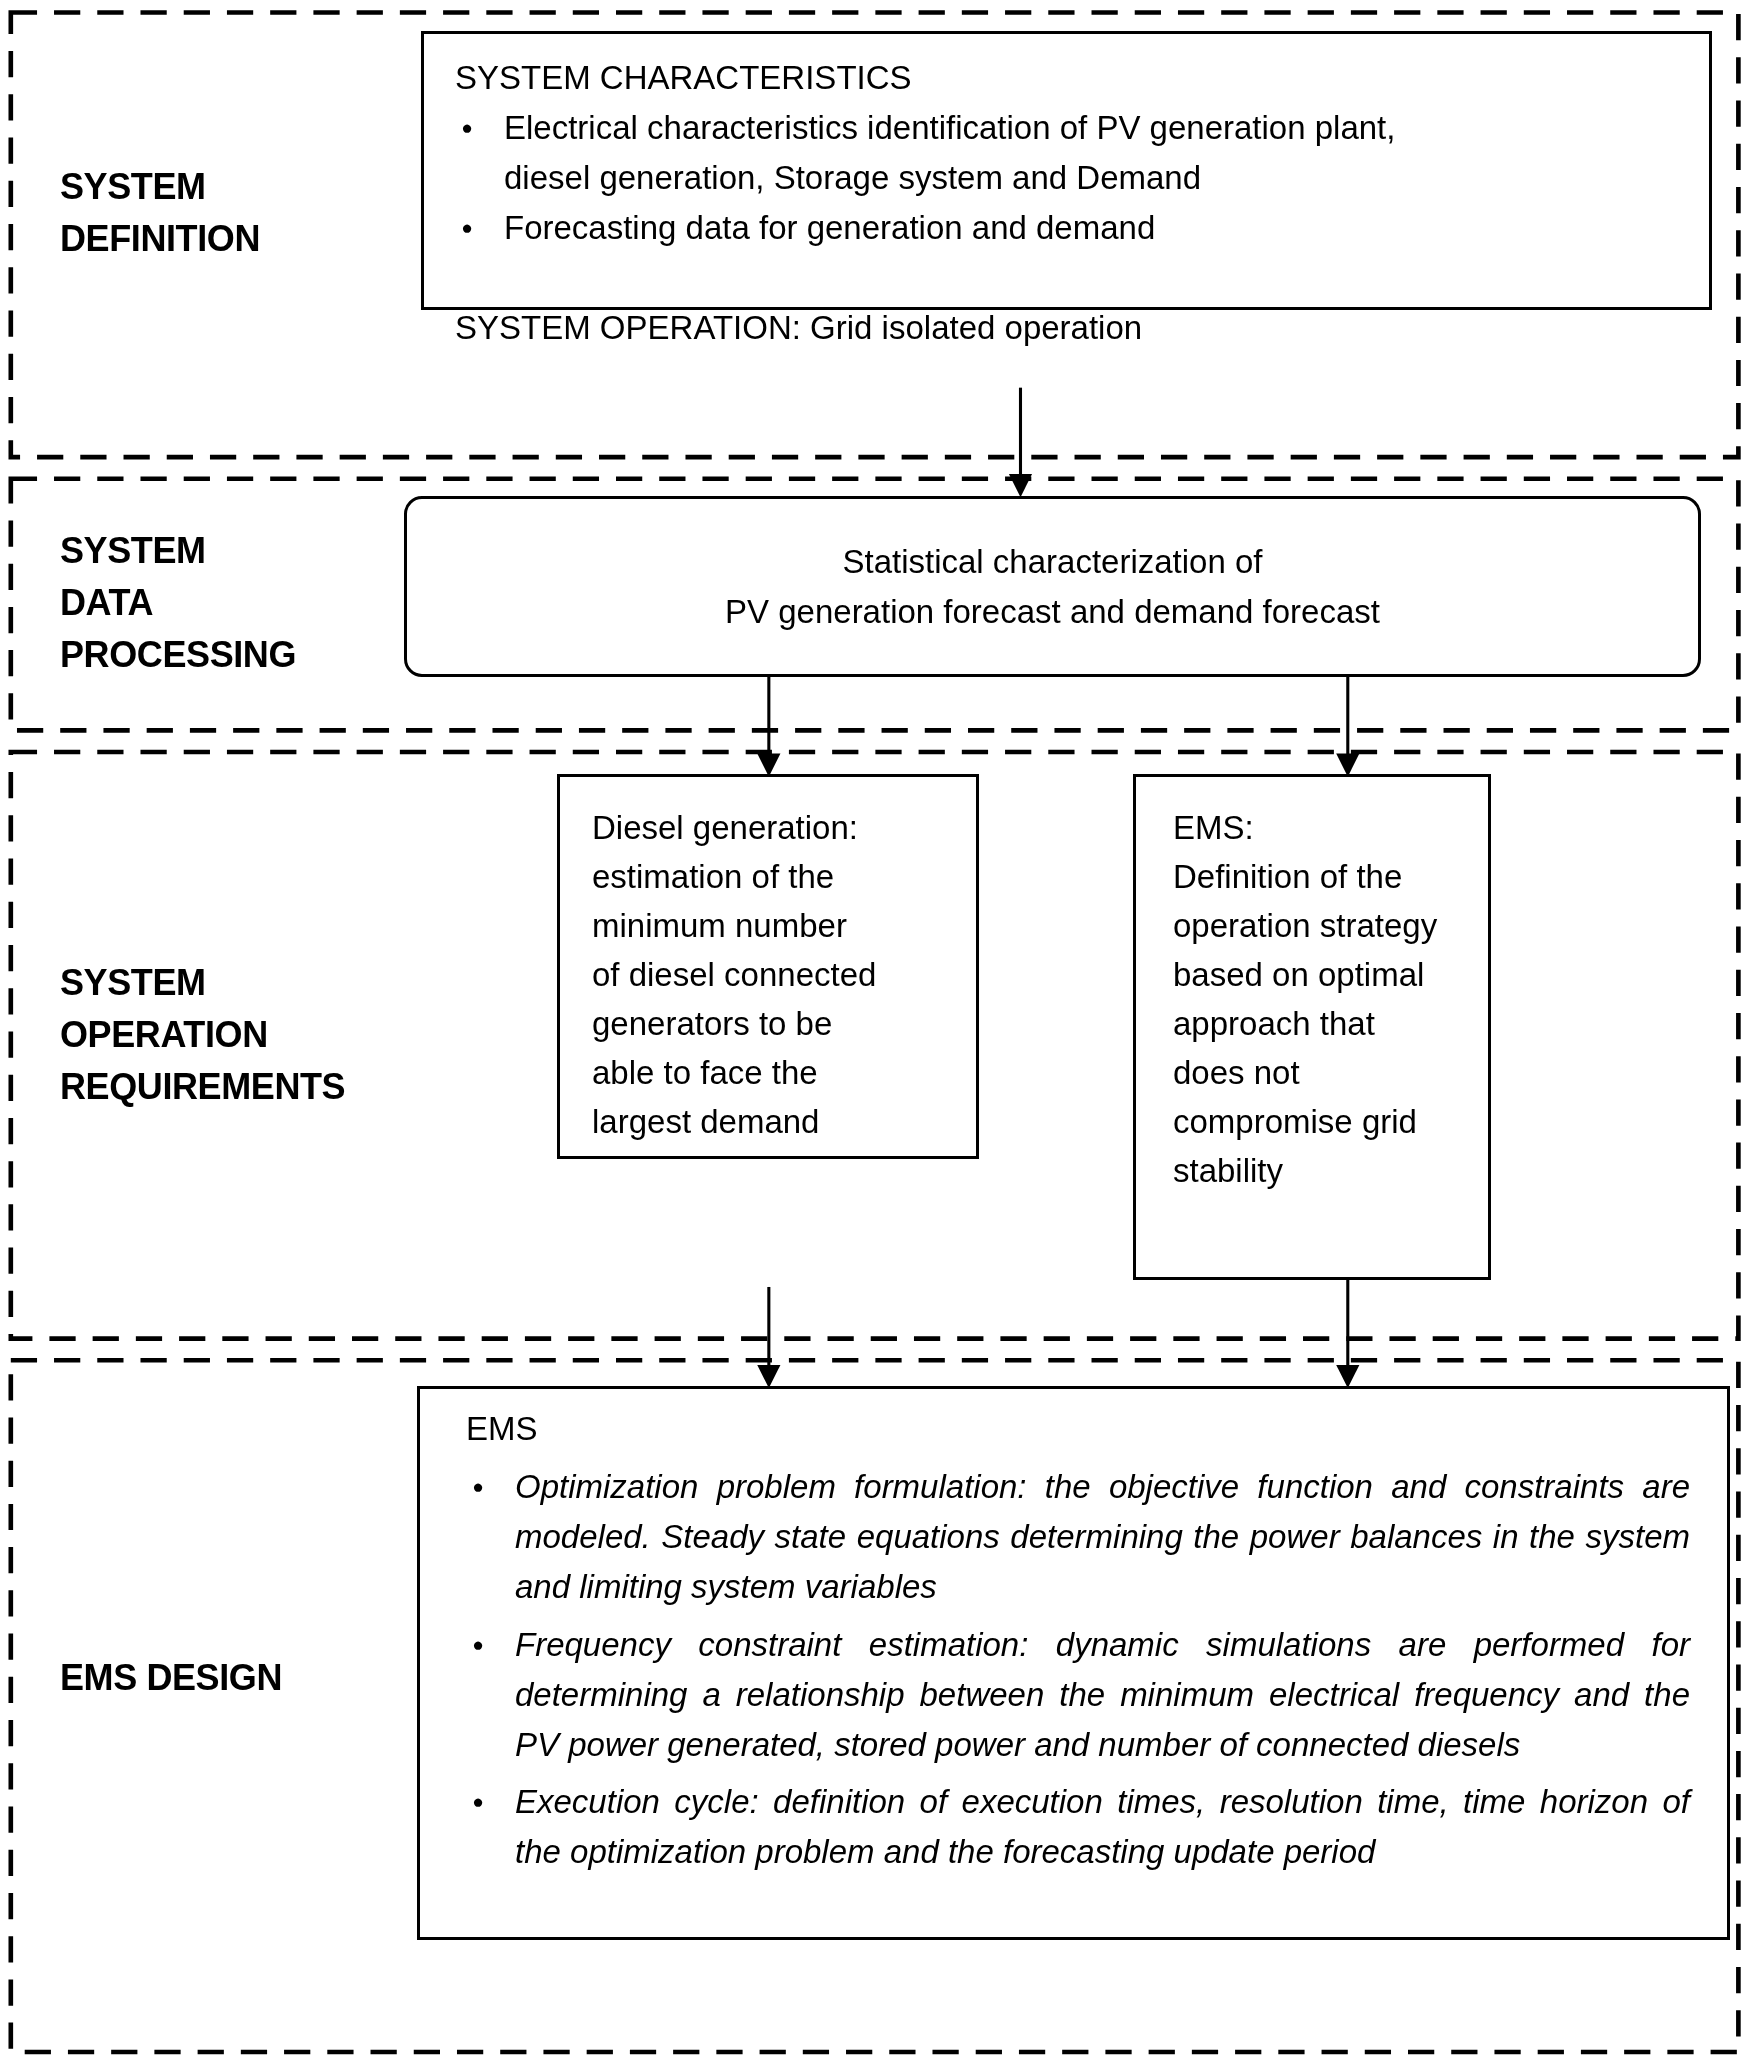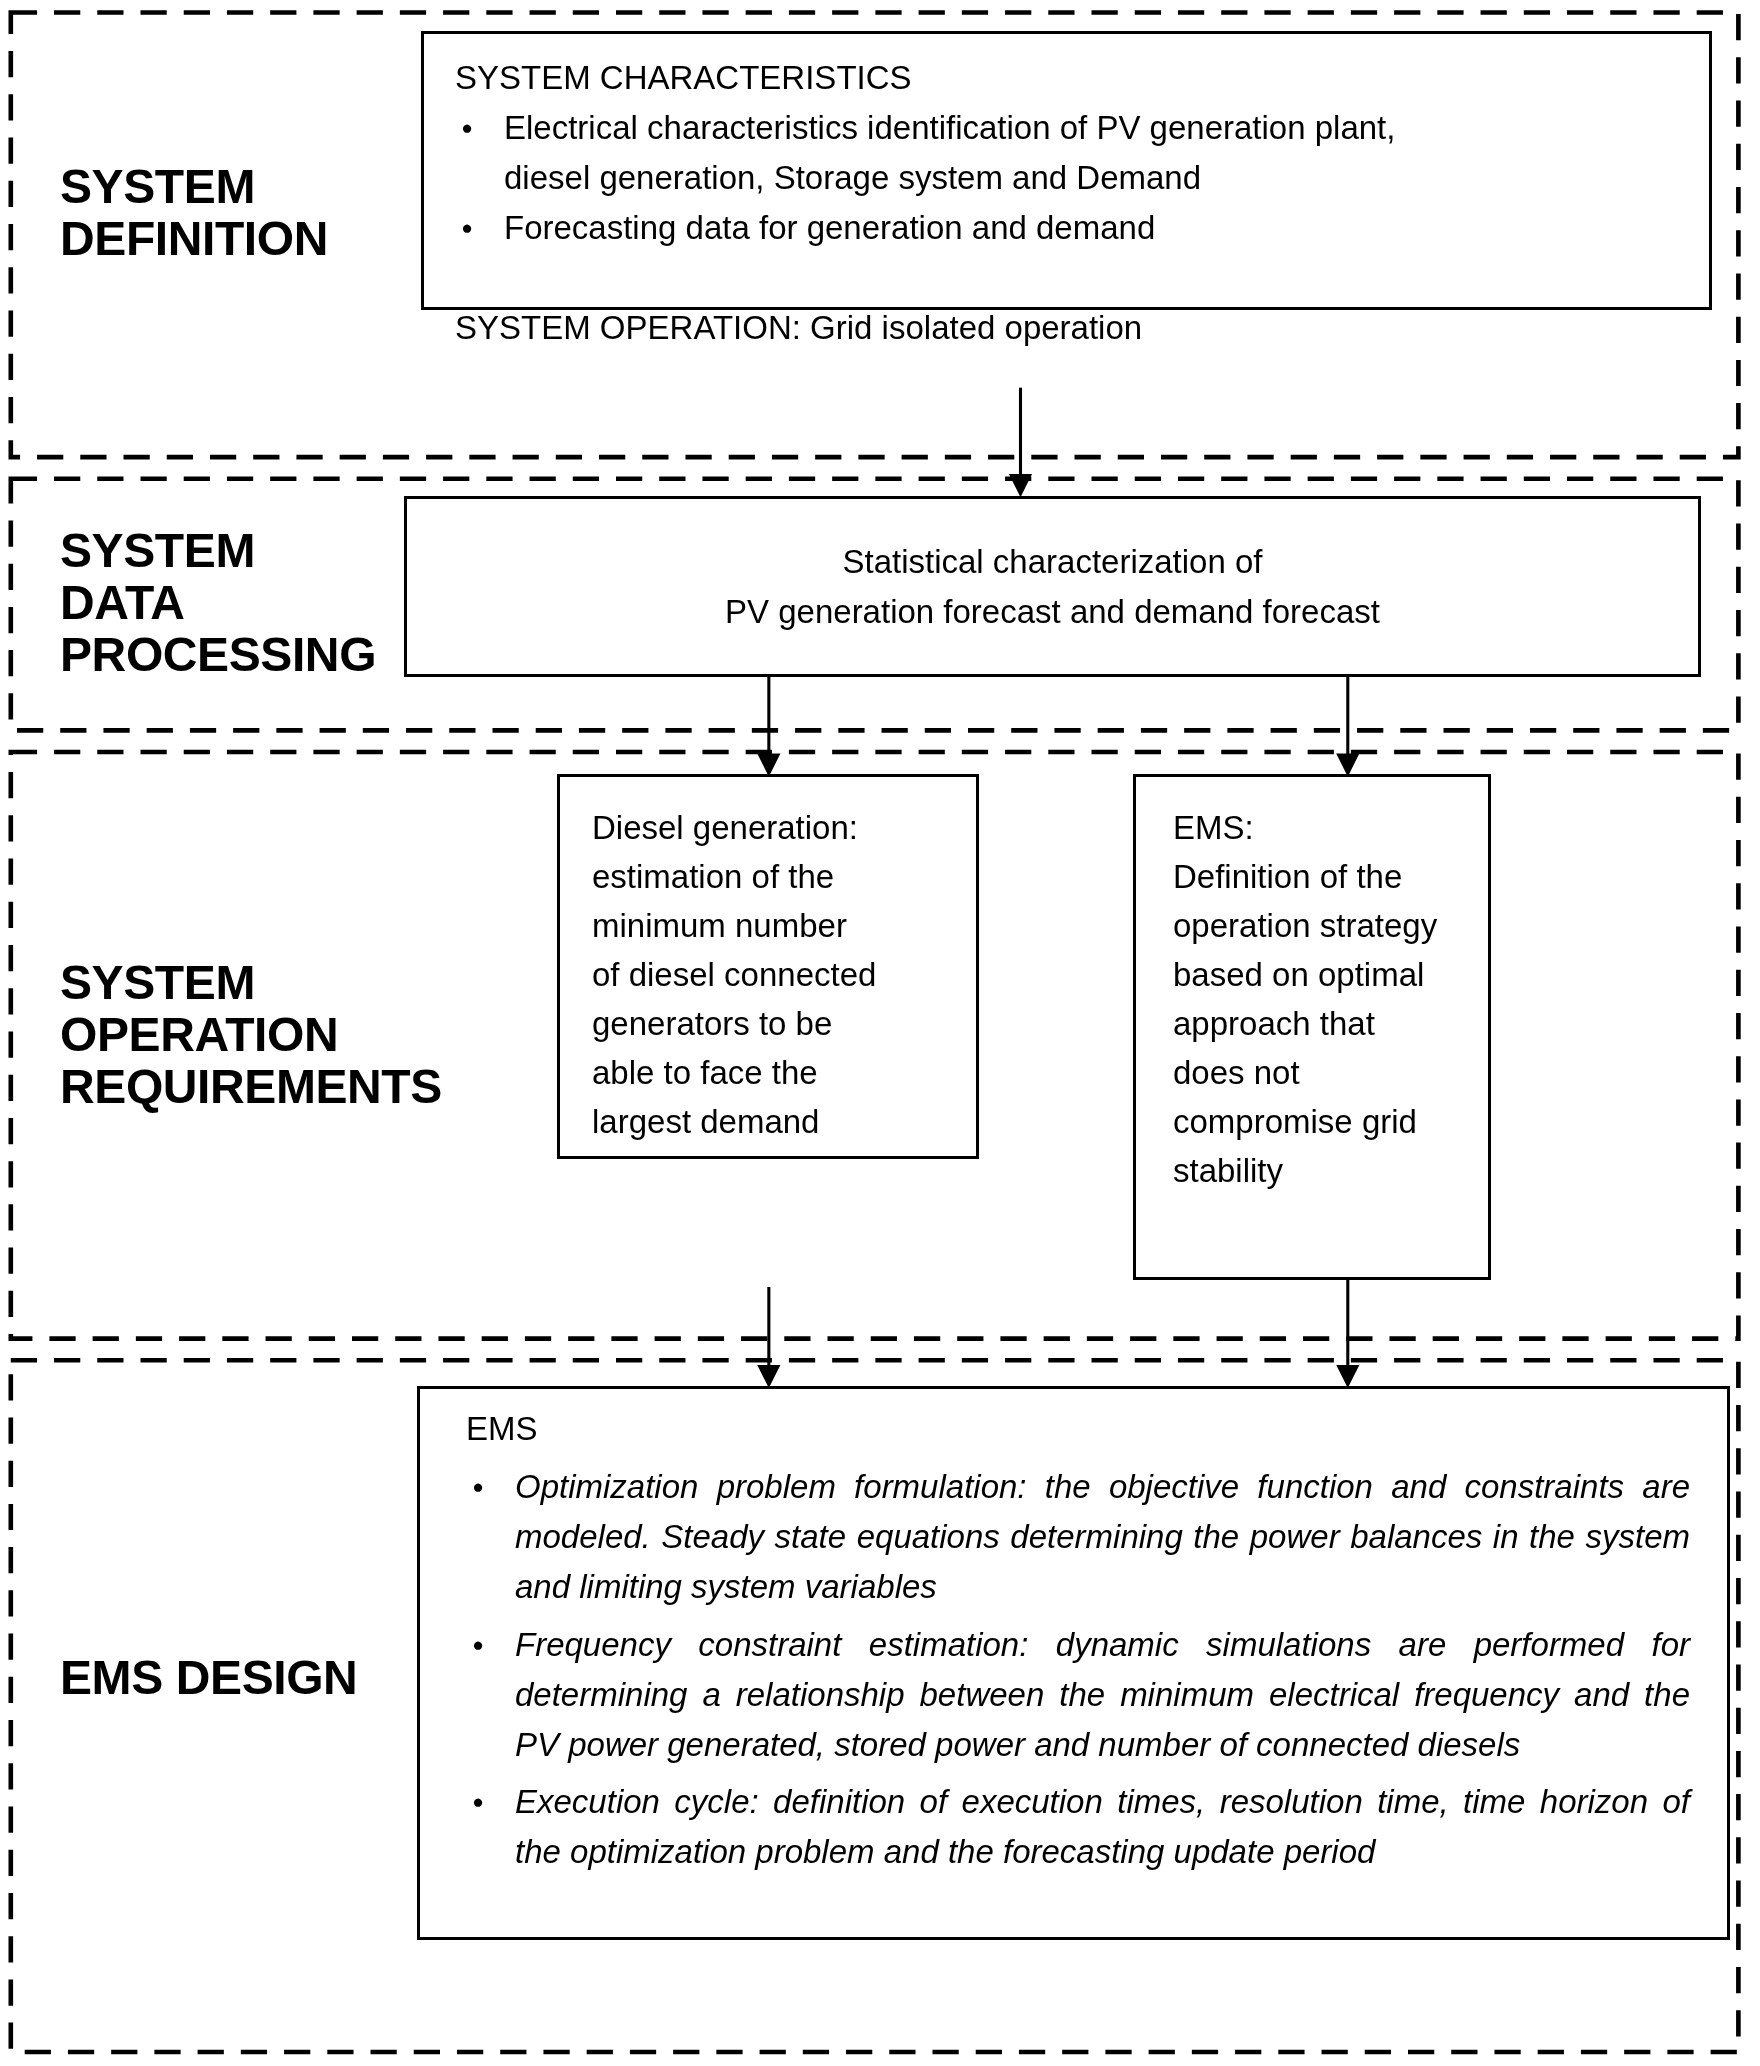--- a/index.html
+++ b/index.html
@@ -28,21 +28,21 @@
     stroke-width: 4;
   }
   svg.overlay polygon.arrow-head {
     fill: #000000;
     stroke: none;
   }
   .section-label {
     position: absolute;
     left: 60px;
     font-weight: bold;
-    font-size: 48px;
+    font-size: 36px;
     line-height: 52px;
     letter-spacing: -0.4px;
     white-space: nowrap;
   }
   .label-sd  { top: 161px; }
   .label-sdp { top: 525px; }
   .label-sor { top: 957px; }
   .label-ed  { top: 1652px; }
   .box {
     position: absolute;
@@ -57,20 +57,21 @@
     width: 1291px; height: 279px;
     padding: 18.5px 23px 0 31px;
   }
   .box-statistical {
     left: 404px; top: 496px;
     width: 1297px; height: 181px;
     display: flex;
     flex-direction: column;
     justify-content: center;
     text-align: center;
+    border-radius: 18px;
   }
   .box-diesel {
     left: 557px; top: 774px;
     width: 422px; height: 385px;
     padding: 26px 12.4px 0 32px;
     line-height: 49px;
   }
   .box-ems-strategy {
     left: 1133px; top: 774px;
     width: 358px; height: 506px;

